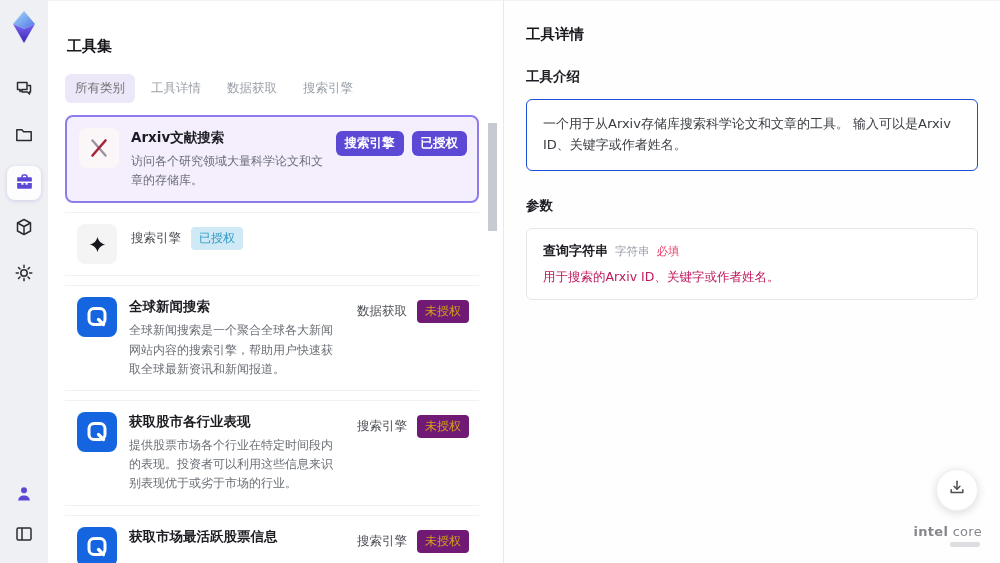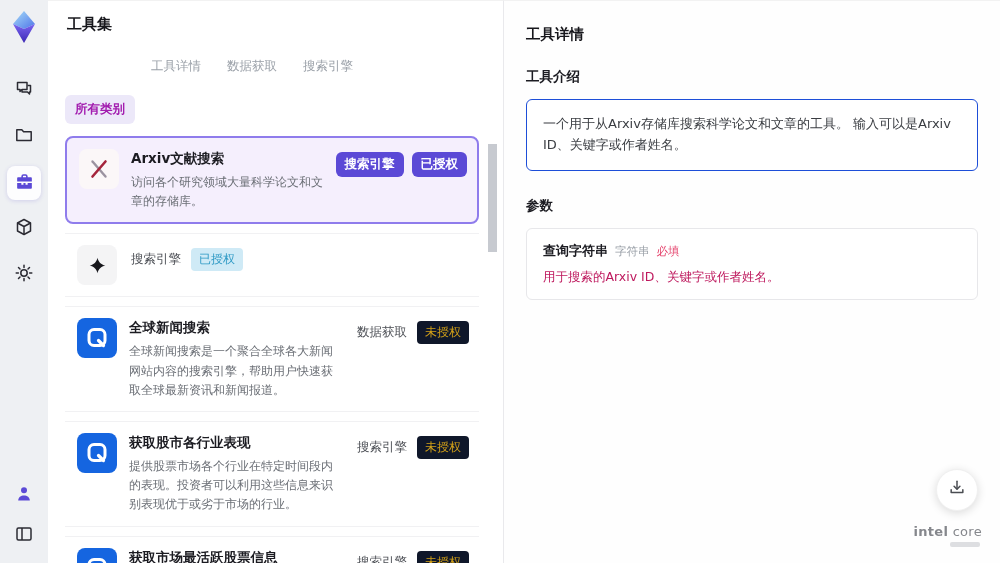--- a/index.html
+++ b/index.html
@@ -11,43 +11,43 @@
   .rail { width:48px; background:#eef0f3; display:flex; flex-direction:column; align-items:center;
     padding:10px 0 10px; flex-shrink:0; }
   .logo { width:30px; height:34px; margin-bottom:30px; }
   .rail-nav { display:flex; flex-direction:column; align-items:center; gap:12px; }
   .rail-btn { width:34px; height:34px; display:grid; place-items:center; border-radius:8px; cursor:pointer; }
   .rail-btn.active { background:#fdfdfe; box-shadow:0 1px 4px rgba(80,60,200,.18); }
   .rail-spacer { flex:1; }
   .rail-bottom { display:flex; flex-direction:column; align-items:center; gap:6px; }
 
   
-  .list-panel { width:455px; flex-shrink:0; padding:6px 0 0 17px; position:relative; border-top:1px solid #f2f2f2;}
+  .list-panel { width:455px; flex-shrink:0; padding:28px 0 0 17px; position:relative; border-top:1px solid #f2f2f2;}
   .list-title { font-size:15px; font-weight:bold; color:#17171c; margin:8px 0 18px 2px; }
   .tabbar { display:flex; gap:6px; margin-bottom:12px; }
   .tab { font-size:12.5px; color:#9aa0a8; padding:6px 10px; border-radius:6px; cursor:pointer; white-space:nowrap; }
-  .tab.active { color:#a21caf; background:#ece8f9; font-weight:bold;margin-top:43px; }
+  .tab.active { color:#737373; background:#ece8f9; font-weight:normal; }
 
   .cards { position:relative; padding-right:24px; height:542px; overflow:hidden; }
   .card { display:flex; align-items:flex-start; gap:12px; padding:11px 10px 11px 12px;
     border-top:1px solid #f1f1f3; border-bottom:1px solid #f1f1f3; margin-bottom:9px; cursor:pointer; background:#fff; }
   .card.selected { border:2px solid #8f7cec; background:#f5effd; border-radius:8px; }
   .tool-icon { width:40px; height:40px; border-radius:8px; display:grid; place-items:center; flex-shrink:0;
     background:#f4f4f6; }
   .tool-icon.icon-arxiv-logo-icon { background:#fbf7f8; }
   .tool-icon.icon-sparkle-icon   { background:#f4f4f5; }
   .tool-icon.icon-q-news-icon    { background:#1565e0; }
   .tool-body { flex:1; min-width:0; }
   .tool-name { font-size:13.5px; font-weight:bold; color:#1c1c22; margin:1px 0 5px; }
   .tool-desc { font-size:12px; color:#6b6f76; line-height:1.6; max-width:242px; }
   .tool-tags { display:flex; gap:8px; align-items:center; flex-shrink:0; margin-top:3px; }
   .cat { font-size:12.5px; color:#4c4f55; padding:3px 2px; }
   .status { font-size:12px; padding:3px 8px; border-radius:4px; white-space:nowrap; }
   .status.authorized   { background:#cfeaf6; color:#2f9ac5; }
-  .status.unauthorized { background:#0f172a; color:#d2a018; }
+  .status.unauthorized { background:#701a75; color:#d2a018; }
   .card.selected .cat, .card.selected .status { background:#5b49d6; color:#fff; font-weight:bold;
     font-size:12.5px; padding:4px 9px; border-radius:6px; }
 
   
   .v-scrollbar { position:absolute; top:2px; right:6px; width:9px; height:452px; }
   .v-thumb { position:absolute; top:6px; left:0; width:9px; height:108px; background:#c7cad0; }
   .v-arrow-down { position:absolute; bottom:0; left:0; width:0; height:0; cursor:pointer;
     border-left:4.5px solid transparent; border-right:4.5px solid transparent; border-top:6px solid #33363b; }
 
   

